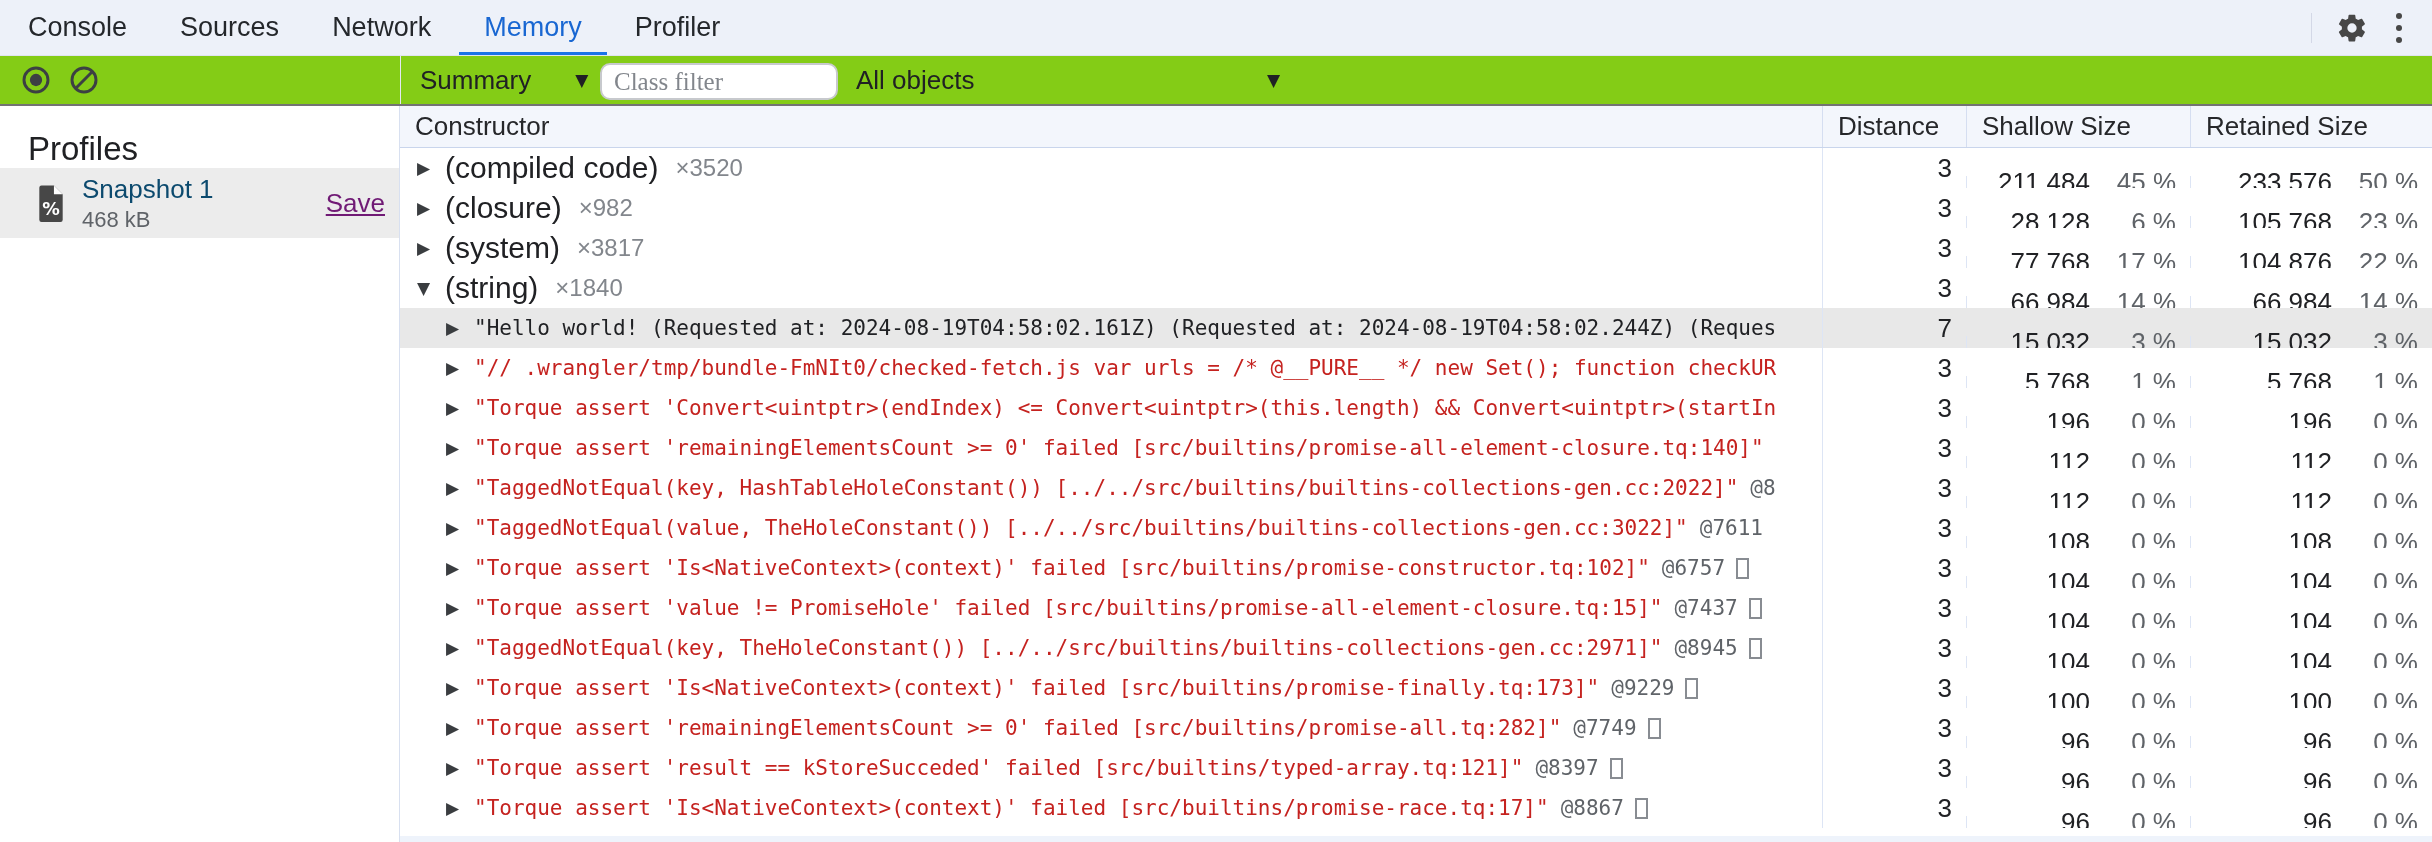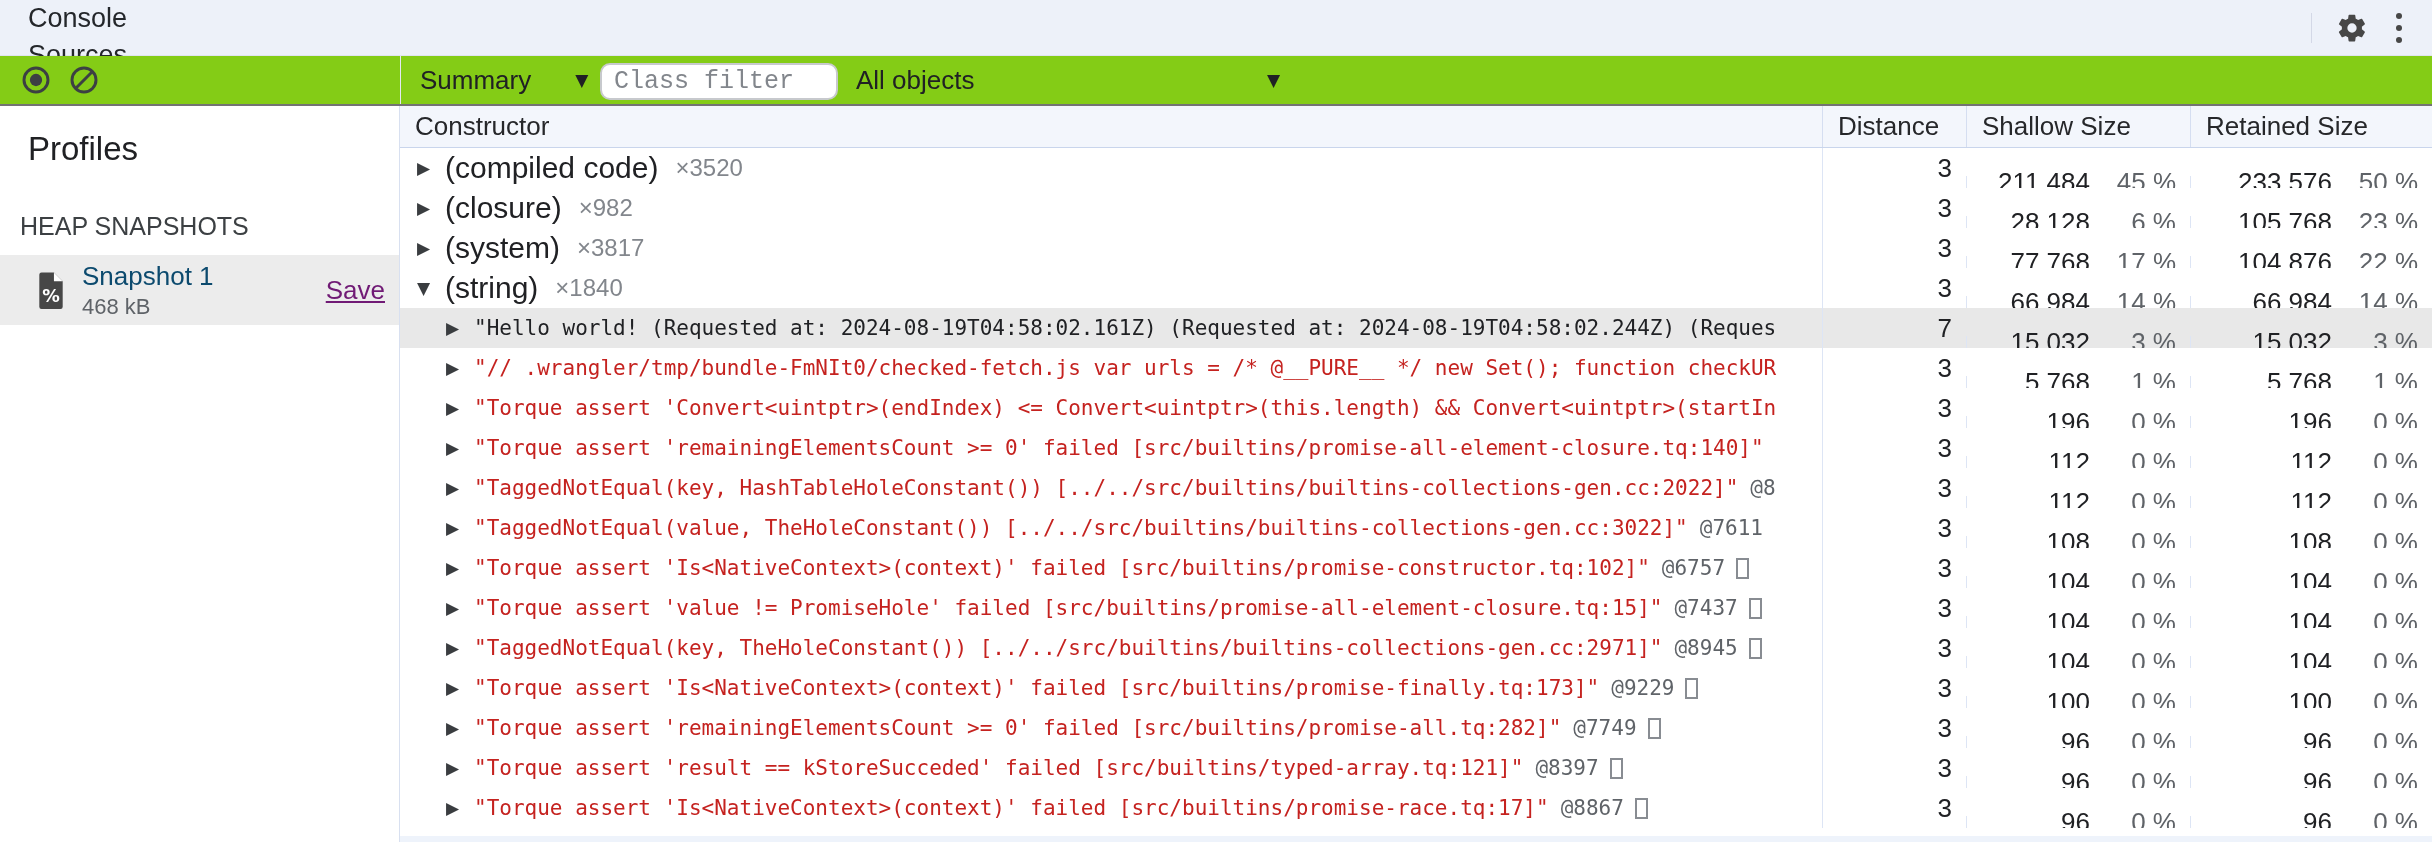--- a/index.html
+++ b/index.html
@@ -29,21 +29,21 @@
   
   .toolbar { height: 50px; background: #84cc16; position: relative; flex: none; border-bottom: 2px solid #737373; }
   .tb-left { position: absolute; left: 20px; top: 0; height: 100%; display: flex; align-items: center; gap: 16px; }
   .tb-divider { position: absolute; left: 400px; top: 0; bottom: 0; width: 1px; background: #e4e8f2; }
   .summary-select { position: absolute; left: 420px; top: 0; height: 100%; display: flex; align-items: center; gap: 44px; font-size: 26px; }
   .dd-arrow { font-family: "DejaVu Sans", sans-serif; font-size: 17px; color: #202124; }
   .class-filter {
     position: absolute; left: 600px; top: 7px; width: 238px; height: 37px;
     border: 2px solid #c7c9cd; border-radius: 10px; font-size: 25px;
     padding: 0 12px; color: #202124; outline: none;
-    font-family: Liberation Mono, monospace;
+    font-family: Liberation Serif, serif;
   }
   .class-filter::placeholder { color: #82868c; }
   .objects-select { position: absolute; left: 856px; top: 0; height: 100%; width: 424px;
     display: flex; align-items: center; justify-content: space-between; font-size: 26px; }
 
   
   .main { flex: 1; display: flex; min-height: 0; }
 
   
   .sidebar { width: 400px; flex: none; border-right: 1px solid #d8e0f0; background: #fff; padding-top: 24px; }
@@ -85,23 +85,24 @@
   .cell-size .pct { width: 86px; text-align: right; color: #5f6368; }
   .grid-filler { flex: 1; background: #fff; }
   .grid-strip { height: 6px; flex: none; background: #eef3fb; }
 </style>
 </head>
 <body>
 
 <div class="app">
 
   <div class="tabbar">
-    <div id="tabs-container" style="display: flex; flex-direction: column;">
+    <div id="tabs-container" style="display: flex;">
         <div class="tab">Console</div>
         <div class="tab">Sources</div>
+        <div class="tab">Network</div>
         <div class="tab active">Memory</div>
         <div class="tab">Profiler</div>
       </div>
     <div class="tabbar-right">
       <div class="vdivider"></div>
       <div style="display:flex;">
         <svg width="32" height="32" viewBox="0 0 24 24">
           <path fill="#474747" d="M19.4 13c.04-.32.06-.66.06-1s-.02-.68-.06-1l2.1-1.65a.5.5 0 0 0 .12-.64l-2-3.46a.5.5 0 0 0-.61-.22l-2.48 1a7.3 7.3 0 0 0-1.73-1l-.37-2.65A.5.5 0 0 0 13.93 2h-4a.5.5 0 0 0-.5.42l-.37 2.65c-.62.26-1.2.6-1.73 1l-2.48-1a.5.5 0 0 0-.6.22l-2 3.46a.5.5 0 0 0 .12.64L4.46 11c-.04.32-.06.66-.06 1s.02.68.06 1l-2.1 1.65a.5.5 0 0 0-.12.64l2 3.46c.14.24.42.34.6.22l2.49-1c.53.4 1.1.74 1.72 1l.37 2.65c.04.24.25.42.5.42h4c.25 0 .46-.18.5-.42l.37-2.65a7.3 7.3 0 0 0 1.72-1l2.49 1c.23.1.5 0 .6-.22l2-3.46a.5.5 0 0 0-.12-.64L19.4 13zM12 15.5a3.5 3.5 0 1 1 0-7 3.5 3.5 0 0 1 0 7z"></path>
         </svg>
       </div>
@@ -137,21 +138,20 @@
     <div class="objects-select">
       <span>All objects</span>
       <span class="dd-arrow">▼</span>
     </div>
   </div>
 
   <div class="main">
 
     <div class="sidebar">
       <div class="profiles-title">Profiles</div>
-      <div class="heap-title">HEAP SNAPSHOTS</div>
       <div class="snapshot-item">
         <span class="snap-icon">
           <svg width="30" height="38" viewBox="0 0 20 26">
             <path d="M3.5 1h8.5l6 6v17.5A1.5 1.5 0 0 1 16.5 26h-13A1.5 1.5 0 0 1 2 24.5v-22A1.5 1.5 0 0 1 3.5 1z" fill="#474747"></path>
             <path d="M12 1l6 6h-6z" fill="#ffffff"></path>
             <text x="10" y="21" text-anchor="middle" font-size="12" fill="#ffffff" font-family="DejaVu Sans, sans-serif" font-weight="bold">%</text>
           </svg>
         </span>
         <span class="snap-meta">
           <span class="snap-name">Snapshot 1</span>

